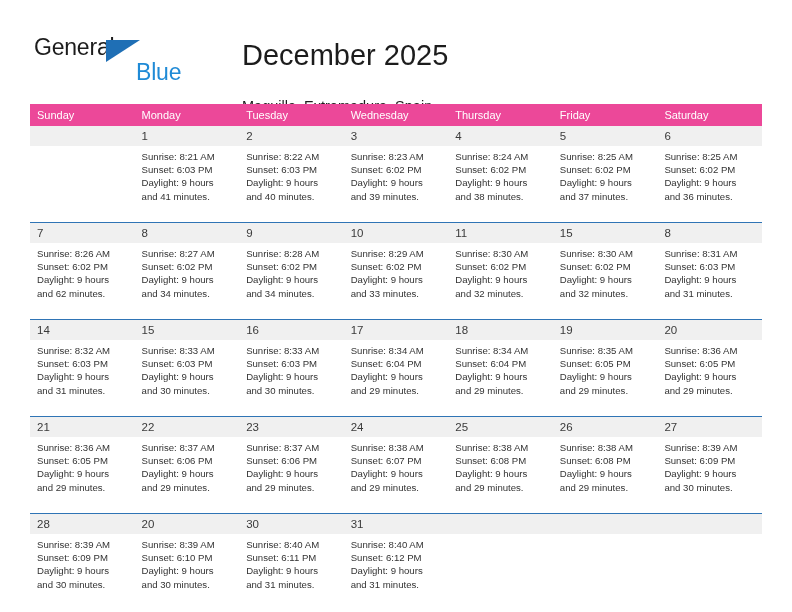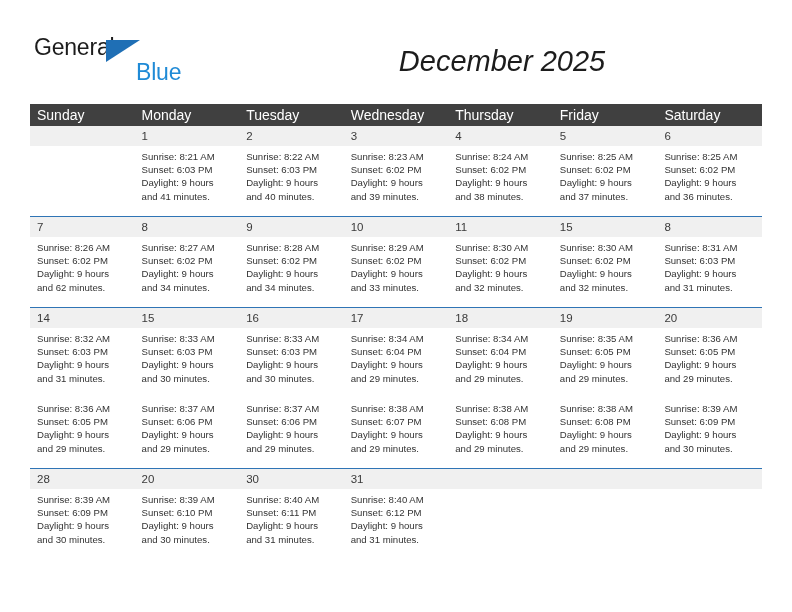--- a/index.html
+++ b/index.html
@@ -61,24 +61,23 @@
     font-size: 23px;
     letter-spacing: -0.2px;
     color: #1f8ad6;
     font-family: "Liberation Sans", sans-serif;
     margin-left: 40px;
   }
 
   .title-block {
     position: absolute;
     right: 0;
-    top: 16px;
-    text-align: center;
+    top: 10px;
+    text-align: left;
     width: 520px;
-    font-style: italic;
   }
   .cal-title {
     font-size: 29px;
     font-weight: normal;
     color: #1c1c1c;
     line-height: 34px;
     white-space: nowrap;
   }
   .cal-subtitle {
     font-size: 14.5px;
@@ -93,23 +92,23 @@
     position: absolute;
     left: 30px;
     top: 104px;
     width: 732px;
     border-collapse: collapse;
     table-layout: fixed;
   }
   .calendar col { width: 104.57px; }
 
   .dow-row th {
-    background: #404040;
+    background: #ec4899;
     color: #ffffff;
-    font-size: 14px;
+    font-size: 11px;
     font-weight: normal;
     text-align: left;
     padding: 5px 0 5px 7px;
     height: 12px;
     line-height: 12px;
     border: none;
   }
 
   .daynum-row td {
     background: #f0f0f0;
@@ -123,21 +122,21 @@
   }
   .daynum-row.first td { border-top: none; }
   .daynum-row td.empty { background: #f0f0f0; }
 
   .info-row td {
     background: #ffffff;
     vertical-align: top;
     font-size: 9.6px;
     color: #333333;
     line-height: 13.2px;
-    padding: 4px 4px 4px 7px;
+    padding: 4px 4px 10px 7px;
     height: 62px;
   }
   .info-row td .line { white-space: nowrap; }
   .info-row td.empty { background: #ffffff; }
 </style>
 </head>
 <body>
 
 <div class="page">
 
@@ -325,20 +324,29 @@
             <div class="line">Daylight: 9 hours</div>
             <div class="line">and 29 minutes.</div>
           </td>
           <td>
             <div class="line">Sunrise: 8:36 AM</div>
             <div class="line">Sunset: 6:05 PM</div>
             <div class="line">Daylight: 9 hours</div>
             <div class="line">and 29 minutes.</div>
           </td>
         </tr>
+        <tr class="daynum-row">
+          <td>21</td>
+          <td>22</td>
+          <td>23</td>
+          <td>24</td>
+          <td>25</td>
+          <td>26</td>
+          <td>27</td>
+        </tr>
         <tr class="info-row">
           <td>
             <div class="line">Sunrise: 8:36 AM</div>
             <div class="line">Sunset: 6:05 PM</div>
             <div class="line">Daylight: 9 hours</div>
             <div class="line">and 29 minutes.</div>
           </td>
           <td>
             <div class="line">Sunrise: 8:37 AM</div>
             <div class="line">Sunset: 6:06 PM</div>

